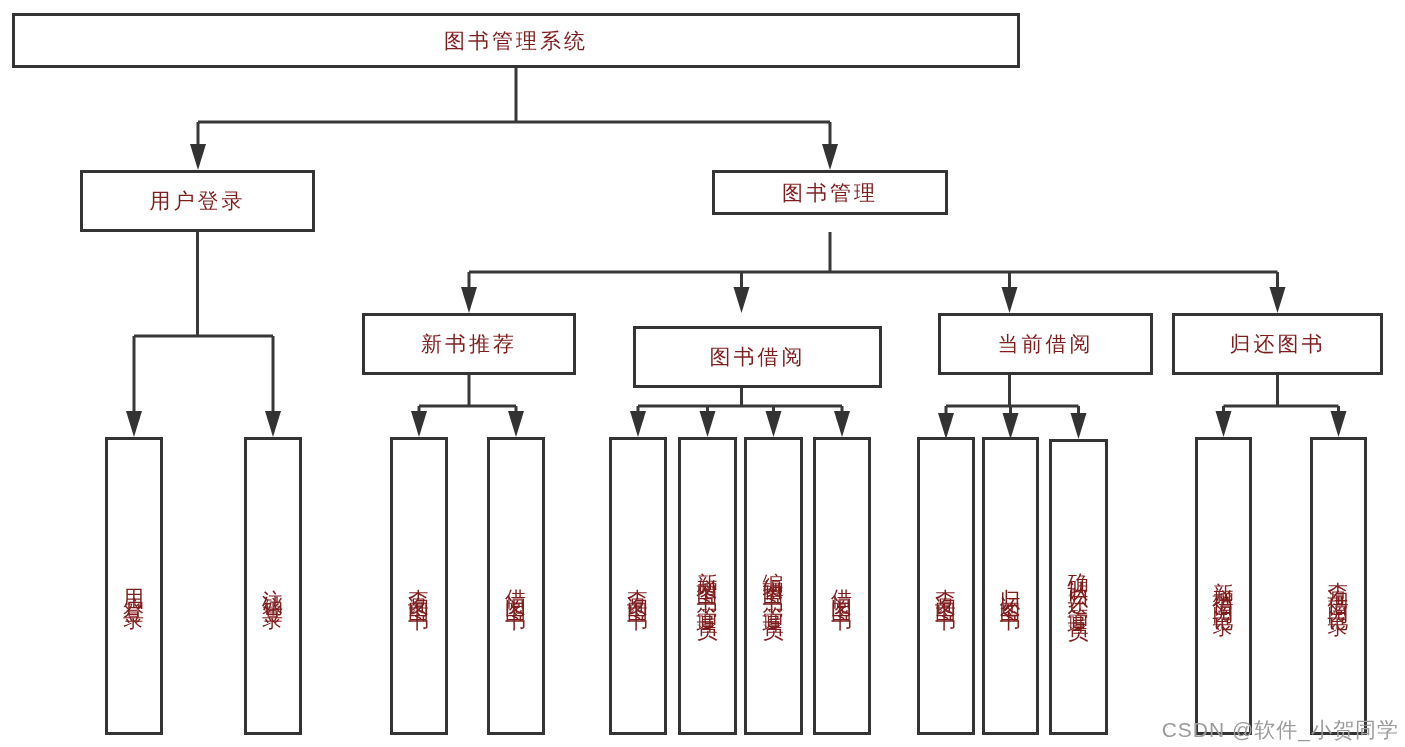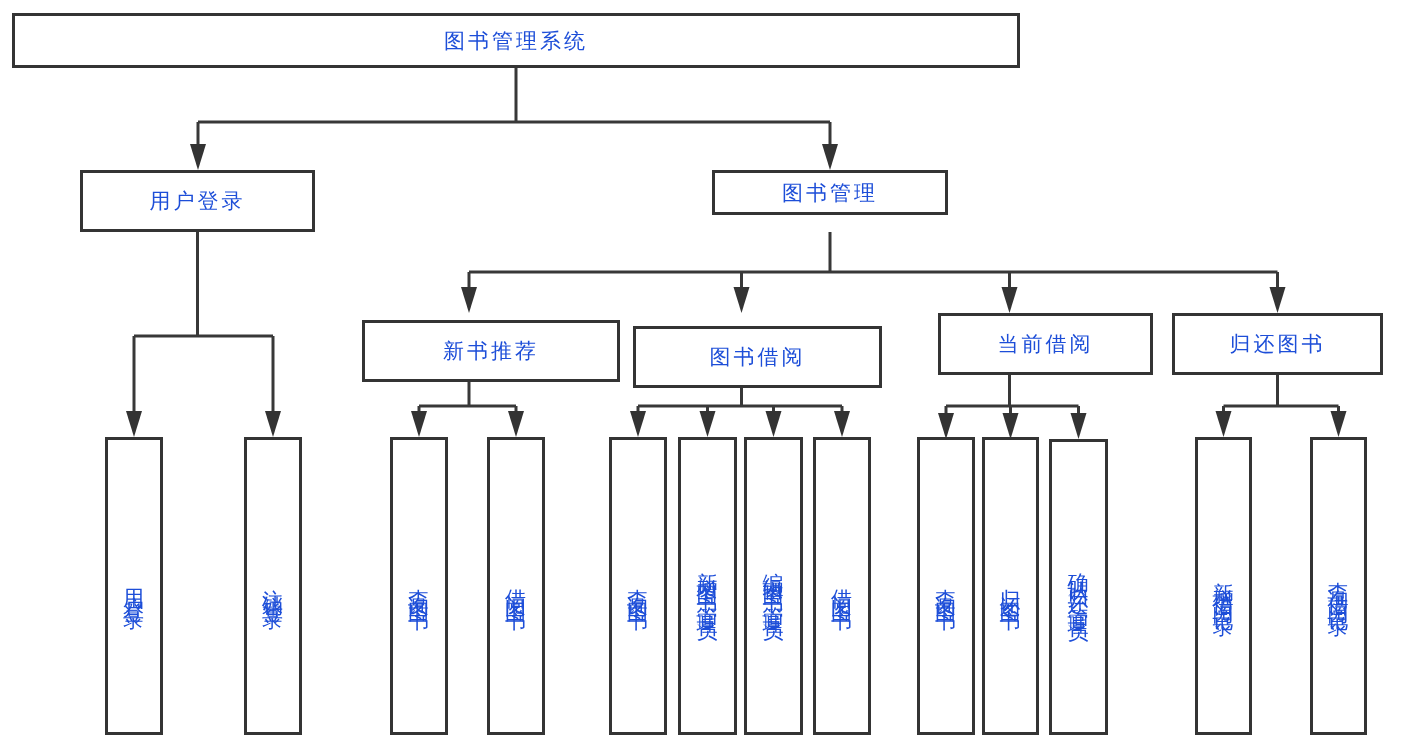--- a/index.html
+++ b/index.html
@@ -15,21 +15,21 @@
   #wires path { stroke: #383838; stroke-width: 3; fill: none; }
   #wires polygon { fill: #333333; }
   .node {
     position: absolute;
     box-sizing: border-box;
     border: 3px solid #343434;
     background: #ffffff;
     display: flex;
     align-items: center;
     justify-content: center;
-    color: #1d4ed8;
+    color: #7f1d1d;
   }
   .h-node { font-size: 21px; letter-spacing: 3px; white-space: nowrap; }
   .v-node {
     writing-mode: vertical-rl;
     text-orientation: mixed;
     font-size: 21px;
     letter-spacing: 7px;
     line-height: 1;
   }
   .watermark {
@@ -93,21 +93,21 @@
       <polygon points="1215.5,411 1231.5,411 1223.5,437"></polygon>
       <path d="M1338.5 406 V415"></path>
       <polygon points="1330.5,411 1346.5,411 1338.5,437"></polygon>
     </svg>
 
   <div class="node h-node" style="left:12px; top:13px; width:1008px; height:55px;">图书管理系统</div>
 
   <div class="node h-node" style="left:80px; top:170px; width:235px; height:62px;">用户登录</div>
   <div class="node h-node" style="left:712px; top:170px; width:236px; height:45px;">图书管理</div>
 
-  <div class="node h-node" style="left:362px; top:320px; width:258px; height:62px;">新书推荐</div>
+  <div class="node h-node" style="left:362px; top:313px; width:214px; height:62px;">新书推荐</div>
   <div class="node h-node" style="left:633px; top:326px; width:249px; height:62px;">图书借阅</div>
   <div class="node h-node" style="left:902px; top:313px; width:215px; height:62px;margin-left:36px;">当前借阅</div>
   <div class="node h-node" style="left:1172px; top:313px; width:211px; height:62px;">归还图书</div>
 
   <div class="node v-node" style="left:105px; top:437px; width:58px; height:298px;">用户登录</div>
   <div class="node v-node" style="left:244px; top:437px; width:58px; height:298px;">注销登录</div>
 
   <div class="node v-node" style="left:390px; top:437px; width:58px; height:298px;">查询图书</div>
   <div class="node v-node" style="left:487px; top:437px; width:58px; height:298px;">借阅图书</div>
 
@@ -116,14 +116,15 @@
   <div class="node v-node" style="left:744px; top:437px; width:59px; height:298px;">编辑图书（管理员）</div>
   <div class="node v-node" style="left:813px; top:437px; width:58px; height:298px;">借阅图书</div>
 
   <div class="node v-node" style="left:917px; top:437px; width:58px; height:298px;">查询图书</div>
   <div class="node v-node" style="left:982px; top:437px; width:57px; height:298px;">归还图书</div>
   <div class="node v-node" style="left:1049px; top:439px; width:59px; height:296px;">确认归还（管理员）</div>
 
   <div class="node v-node" style="left:1195px; top:437px; width:57px; height:298px;">新增借阅记录</div>
   <div class="node v-node" style="left:1310px; top:437px; width:57px; height:298px;">查询借阅记录</div>
 
+  <div class="watermark">CSDN @软件_小贺同学</div>
 
 </div>
 
 </body></html>

